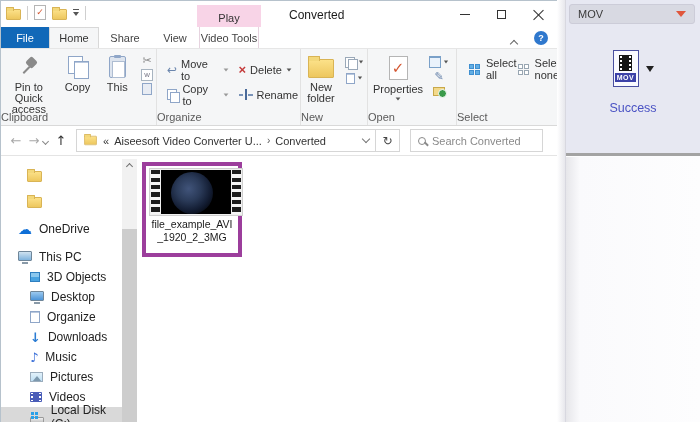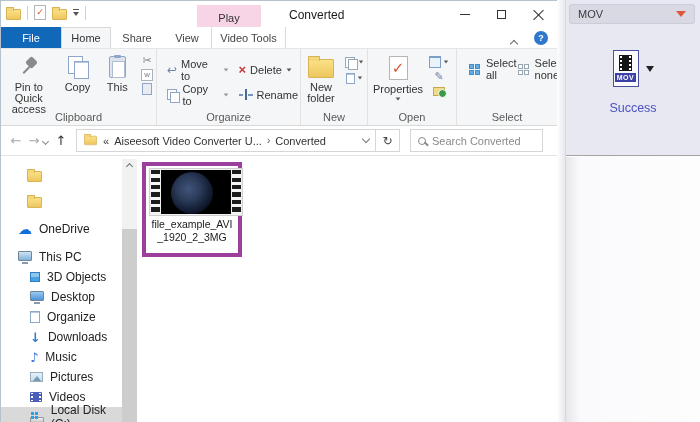--- a/index.html
+++ b/index.html
@@ -34,38 +34,38 @@
   .ico-min { width: 10px; height: 0; border-top: 1px solid #333; }
   .ico-max { width: 9px; height: 9px; border: 1px solid #333; }
   .ico-close { position: relative; width: 11px; height: 11px; }
   .ico-close::before, .ico-close::after { content: ""; position: absolute; left: 5px; top: -1px; width: 1px; height: 14px; background: #333; }
   .ico-close::before { transform: rotate(45deg); }
   .ico-close::after  { transform: rotate(-45deg); }
 
   
   .tabrow { position: relative; height: 21px; background: #fff; display: flex; }
   .tab { height: 21px; display: flex; align-items: center; justify-content: center; font-size: 11px; color: #444; }
-  .tab.file { width: 60px; background: #1168b8; color: #fff; }
+  .tab.file { width: 48px; background: #1168b8; color: #fff; }
   .tab.home { width: 50px; background: #f5f6f7; border: 1px solid #d8d8d8; border-bottom: none; color: #333; }
   .tab.share { width: 52px; }
   .tab.view { width: 48px; }
-  .tab.vtools { width: 75px; border-left: 1px solid #e6d3df; border-right: 1px solid #e6d3df; }
+  .tab.vtools { width: 60px; border-left: 1px solid #e6d3df; border-right: 1px solid #e6d3df; }
   .ribbon-collapse { position: absolute; right: 40px; top: 6px; }
   .chev { display: inline-block; width: 6px; height: 6px; border-right: 1.6px solid #666; border-bottom: 1.6px solid #666; }
   .chev.up { transform: rotate(-135deg); }
   .chev.down { transform: rotate(45deg); }
   .help { position: absolute; right: 9px; top: 4px; width: 14px; height: 14px; border-radius: 50%;
           background: #2f78cd; color: #fff; font-size: 9px; font-weight: bold;
           display: flex; align-items: center; justify-content: center; }
 
   
   .ribbon { position: relative; height: 78px; background: #f5f6f7; border-top: 1px solid #e6e6e6;
             border-bottom: 1px solid #d9d9d9; display: flex; }
   .grp { position: relative; height: 100%; border-right: 1px solid #e2e2e2; padding-top: 4px; }
-  .grp-label { position: absolute; bottom: 2px; left: 0; width: 100%; text-align: center;
+  .grp-label { position: absolute; bottom: 2px; left: 0; width: 100%; 
                font-size: 11px; color: #5a5a5a; }
   .grp-body { display: flex; justify-content: center; gap: 2px; }
   .btn-lg { display: flex; flex-direction: column; align-items: center; padding-top: 3px;
             font-size: 11px; color: #333; line-height: 11px; text-align: center; }
   .btn-lg .lbl { margin-top: 4px; }
   .btn-sm { display: flex; align-items: center; gap: 4px; font-size: 11px; color: #333; height: 21px; }
 
   .icon-pin { position: relative; width: 20px; height: 22px; }
   .icon-pin::before { content: ""; position: absolute; left: 8px; top: 2px; width: 9px; height: 9px;
                       background: #8a8a8a; border-radius: 2px; transform: rotate(45deg); }
@@ -190,21 +190,21 @@
   .frame { flex: 1; margin: 0 1px; background: #000; position: relative; overflow: hidden; }
   .frame::after { content: ""; position: absolute; width: 42px; height: 42px; border-radius: 50%; left: 10px; top: 2px;
                background: radial-gradient(circle at 42% 40%, #41547a 0%, #2a3a58 35%, #131d33 62%, #04060c 85%); }
   .file-name { margin-top: 2px; text-align: center; font-size: 10.5px; line-height: 13px; color: #1a1a1a; }
 
   
   .win-gap { position: absolute; left: 557px; top: 0; width: 8px; height: 422px;
              background: linear-gradient(to right, #ffffff, #e7e7ec); }
   .right-panel { position: absolute; left: 565px; top: 0; width: 135px; height: 422px; background: #fdfdfe;
                  border-left: 1px solid #d8d8e0; }
-  .rp-top { height: 156px; background: #e7e8f2; border-bottom: 1px solid #a3a3a3; padding-top: 4px; }
+  .rp-top { height: 156px; background: #e7e8f2; border-bottom: 3px solid #a3a3a3; padding-top: 4px; }
   .rp-select { display: flex; align-items: center; height: 20px; margin: 0 5px 0 3px; padding: 0 8px;
                background: #d8d9e2; border: 1px solid #ccccd8; border-radius: 3px; font-size: 11px; color: #3a3a3a; }
   .rp-select .spacer { flex: 1; }
   .tri-orange { width: 0; height: 0; border-left: 5px solid transparent; border-right: 5px solid transparent;
                 border-top: 6px solid #e0563c; }
   .rp-iconrow { display: flex; align-items: center; justify-content: center; gap: 7px; margin-top: 26px; }
   .filebox { width: 26px; height: 37px; border: 1px solid #4a4fa0; background: #fafaff;
              display: flex; flex-direction: column; align-items: center; justify-content: center; gap: 2px; }
   .mini-film { position: relative; width: 13px; height: 16px; background: #151515; }
   .mini-film::before, .mini-film::after { content: ""; position: absolute; top: 1px; bottom: 1px; width: 2px;

